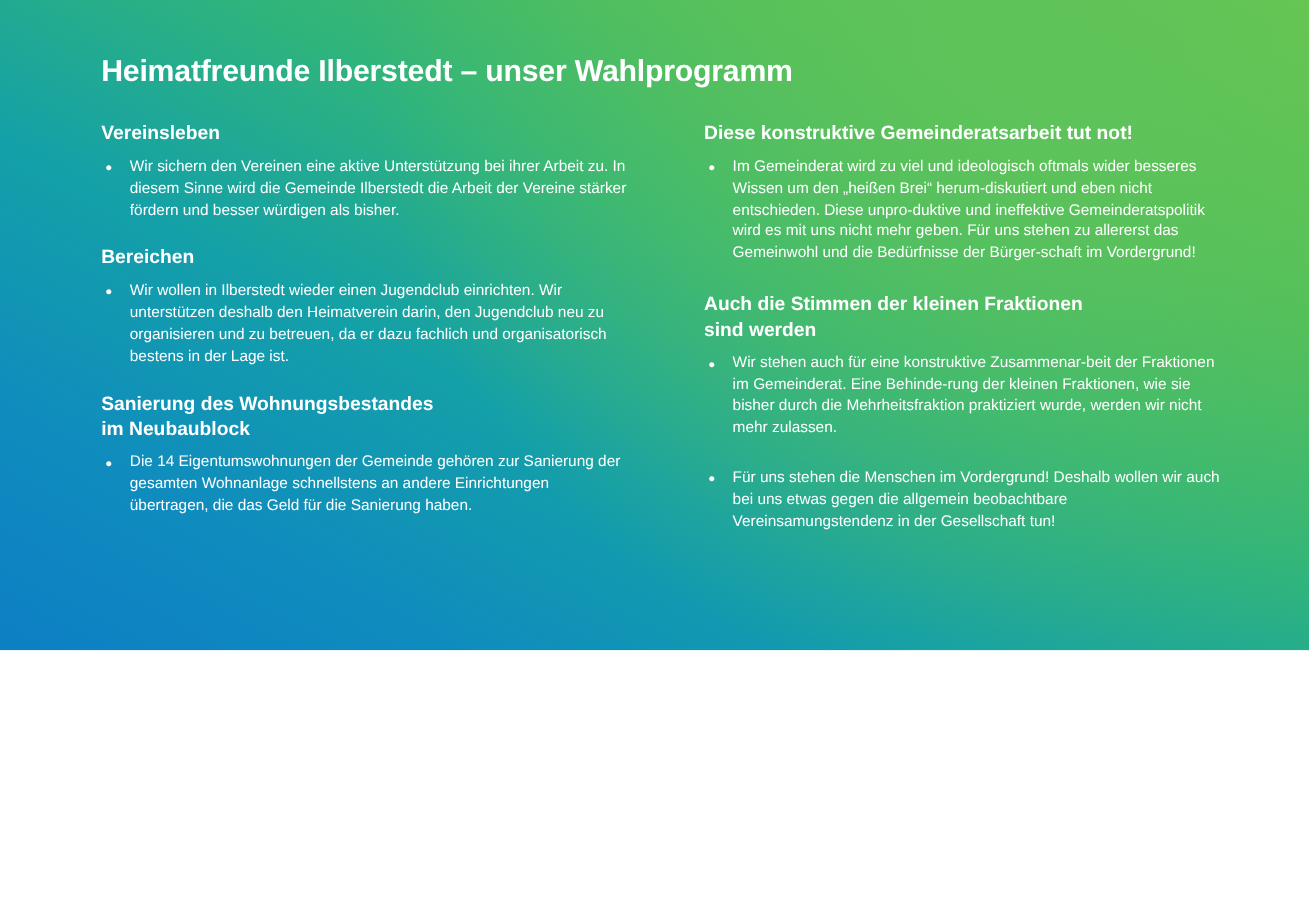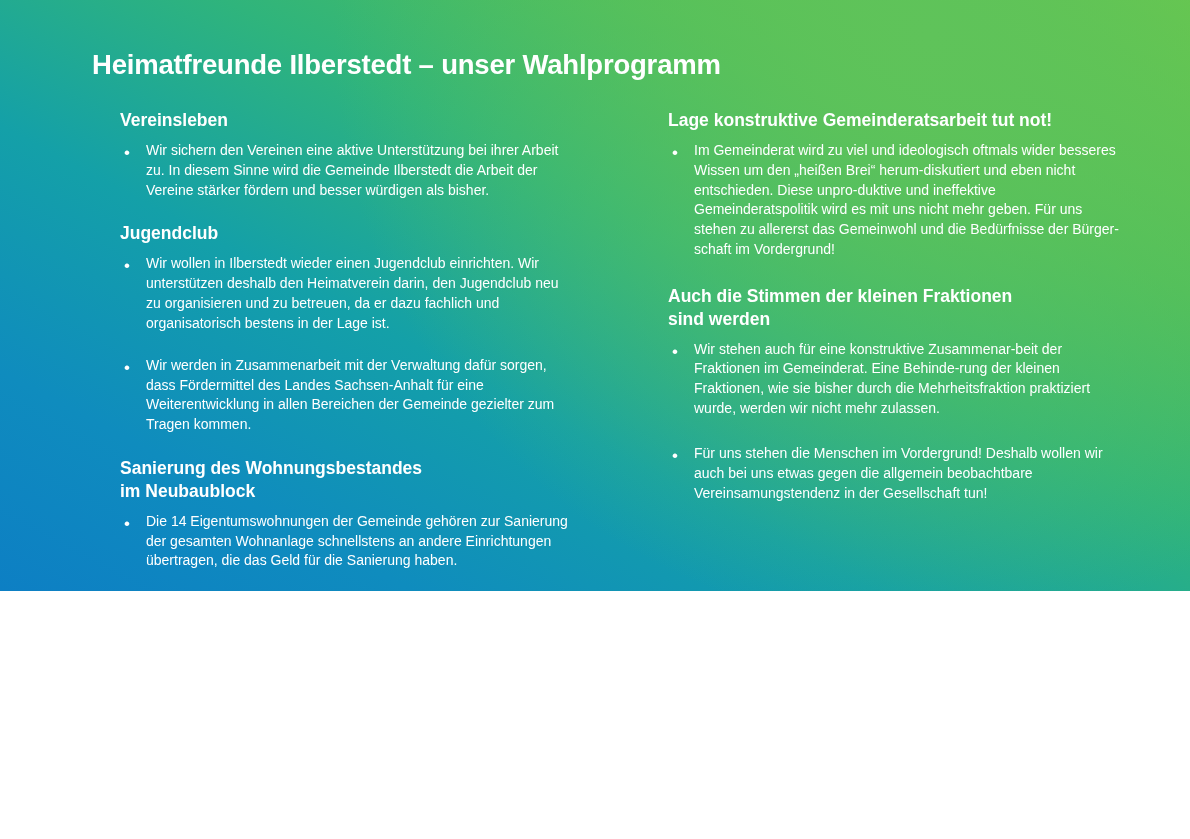--- a/index.html
+++ b/index.html
@@ -35,21 +35,20 @@
     display: flex;
     gap: 68px;
     align-items: flex-start;
   }
   .col {
     width: 480px;
     flex: 0 0 480px;
   }
   .section {
     margin-bottom: 22px;
-    margin-left: 28px;
   }
   .section:last-child {
     margin-bottom: 0;
   }
   h2.sec-head {
     font-size: 17.5px;
     font-weight: bold;
     line-height: 1.3;
     margin: 0 0 9px 0;
     white-space: pre-line;
@@ -91,46 +90,43 @@
     <div class="col left-col">
 
       <div class="section">
         <h2 class="sec-head">Vereinsleben</h2>
         <ul class="bullets">
           <li>Wir sichern den Vereinen eine aktive Unterstützung bei ihrer Arbeit zu. In diesem Sinne wird die Gemeinde Ilberstedt die Arbeit der Vereine stärker fördern und besser würdigen als bisher.</li>
         </ul>
       </div>
 
       <div class="section">
-        <h2 class="sec-head">Jugendclub</h2>
+        <h2 class="sec-head">Bereichen</h2>
         <ul class="bullets">
           <li>Wir wollen in Ilberstedt wieder einen Jugendclub einrichten. Wir unterstützen deshalb den Heimatverein darin, den Jugendclub neu zu organisieren und zu betreuen, da er dazu fachlich und organisatorisch bestens in der Lage ist.</li>
         </ul>
       </div>
 
       <div class="section">
-        <ul class="bullets">
-          <li>Wir werden in Zusammenarbeit mit der Verwaltung dafür sorgen, dass Fördermittel des Landes Sachsen-Anhalt für eine Weiterentwicklung in allen Bereichen der Gemeinde gezielter zum Tragen kommen.</li>
-        </ul>
       </div>
 
       <div class="section">
         <h2 class="sec-head">Sanierung des Wohnungsbestandes
 im Neubaublock</h2>
         <ul class="bullets">
           <li>Die 14 Eigentumswohnungen der Gemeinde gehören zur Sanierung der gesamten Wohnanlage schnellstens an andere Einrichtungen übertragen, die das Geld für die Sanierung haben.</li>
         </ul>
       </div>
 
     </div>
 
     <div class="col right-col">
 
       <div class="section">
-        <h2 class="sec-head">Lage konstruktive Gemeinderatsarbeit tut not!</h2>
+        <h2 class="sec-head">Diese konstruktive Gemeinderatsarbeit tut not!</h2>
         <ul class="bullets">
           <li>Im Gemeinderat wird zu viel und ideologisch oftmals wider besseres Wissen um den „heißen Brei“ herum-diskutiert und eben nicht entschieden. Diese unpro-duktive und ineffektive Gemeinderatspolitik wird es mit uns nicht mehr geben. Für uns stehen zu allererst das Gemeinwohl und die Bedürfnisse der Bürger-schaft im Vordergrund!</li>
         </ul>
       </div>
 
       <div class="section">
         <h2 class="sec-head">Auch die Stimmen der kleinen Fraktionen
 sind werden</h2>
         <ul class="bullets">
           <li>Wir stehen auch für eine konstruktive Zusammenar-beit der Fraktionen im Gemeinderat. Eine Behinde-rung der kleinen Fraktionen, wie sie bisher durch die Mehrheitsfraktion praktiziert wurde, werden wir nicht mehr zulassen.</li>

